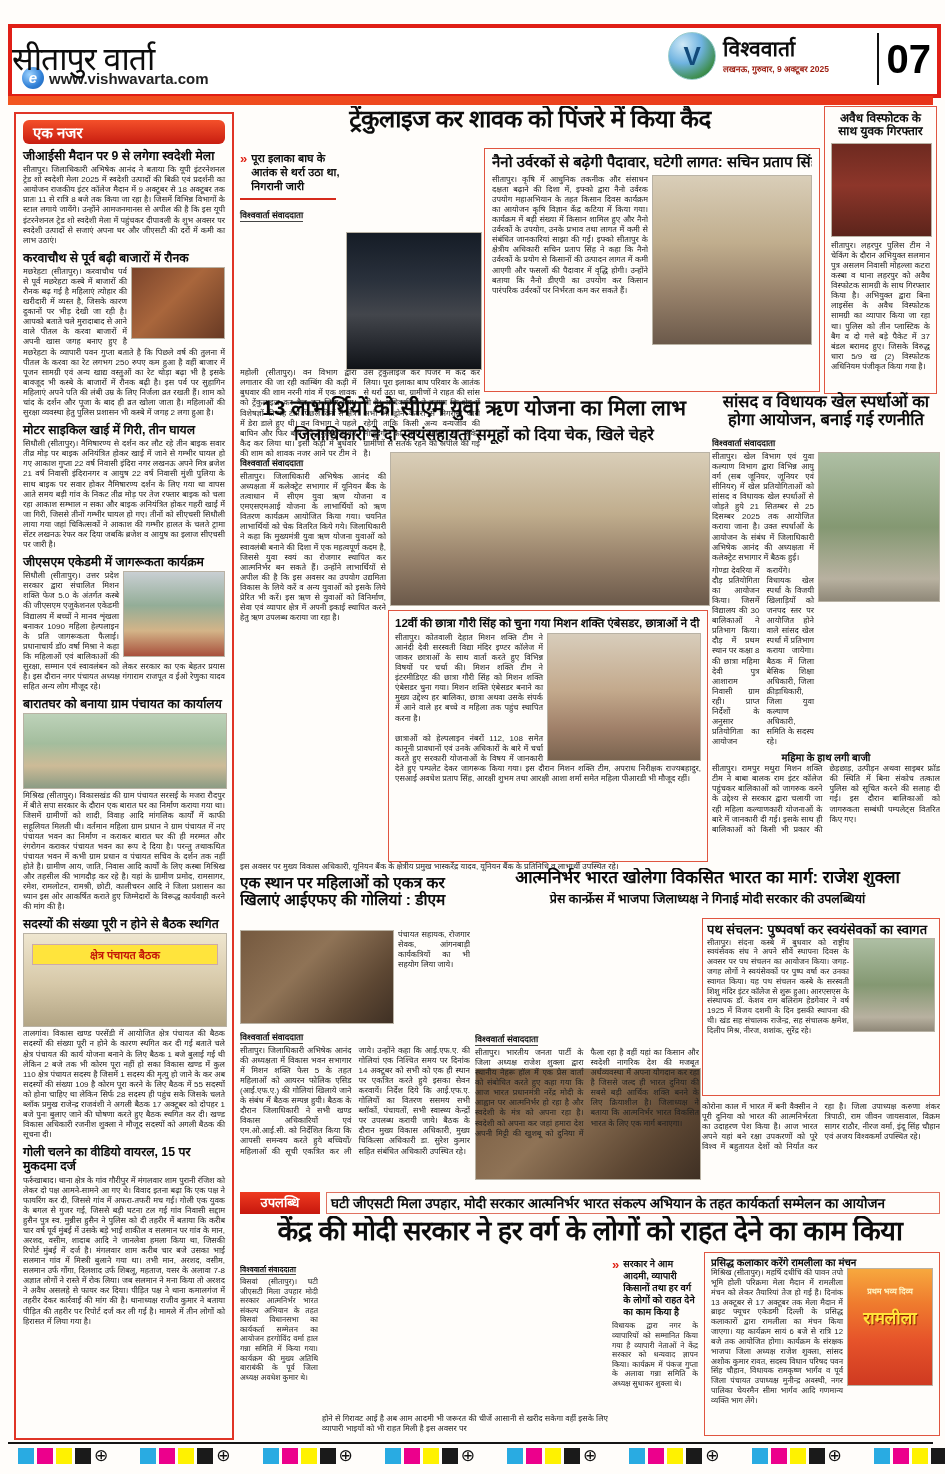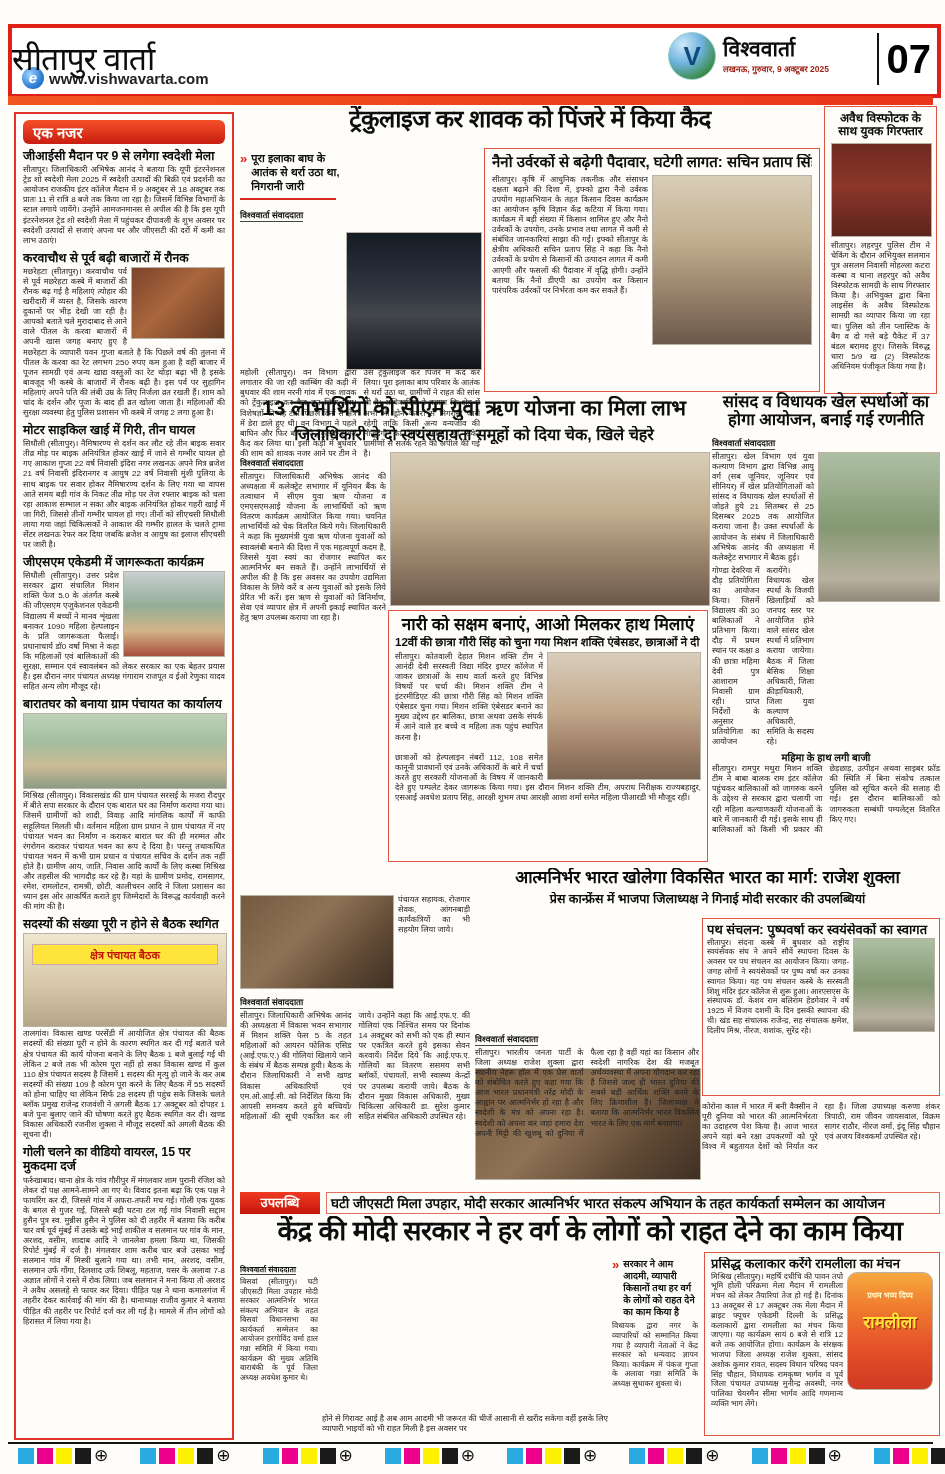--- a/index.html
+++ b/index.html
@@ -32,21 +32,21 @@
   .ph-night{background:linear-gradient(180deg,#151c26,#2a313c 35%,#43464c 60%,#23262c 85%,#101317);}
   .ph-hall{background:linear-gradient(180deg,#d9ceb8,#c0ad8d 40%,#97816a 70%,#6b594a);}
   .ph-hall2{background:linear-gradient(135deg,#75593f,#8f7356 40%,#5d4733 75%,#3f3024);}
   .ph-crowd{background:linear-gradient(180deg,#d8cdbb,#c3a98c 45%,#a08069 75%,#7a6450);}
   .ph-police{background:linear-gradient(180deg,#6e2a20,#8d362a 45%,#5c241b);}
   .ph-outdoor{background:linear-gradient(180deg,#aebfa4,#849872 50%,#b8b1a0 85%,#8f8878);}
   .ph-market{background:linear-gradient(135deg,#7c452c,#a9663c 45%,#683a24);}
   .ph-green{background:linear-gradient(180deg,#c9cfd3,#93ad97 40%,#d3b488 70%,#a8503c);}
   .ph-build{background:linear-gradient(180deg,#bdd2b9,#a3bd9d 40%,#cdbb97 70%,#8c9c84);}
   .ph-meet{background:linear-gradient(180deg,#efe6cf,#d6c8a8 55%,#b3a585);}
-  .ph-ad{background:linear-gradient(180deg,#f7a83e,#ef7b2e 30%,#e6532a 62%,#cf3a21);border-radius:10px;}
+  .ph-ad{background:linear-gradient(180deg,#f7a83e,#ef7b2e 30%,#e6532a 62%,#cf3a21);}
   .phband{position:absolute;left:4%;right:4%;top:10%;background:#ffe43c;color:#c41708;font-weight:800;
           font-size:11px;text-align:center;padding:2px 0;border:1px solid #caa;}
   .adline{position:absolute;left:0;right:0;top:14%;text-align:center;color:#fff7c8;font-weight:700;font-size:8px;}
   .adtitle{position:absolute;left:0;right:0;top:32%;text-align:center;color:#ffe53a;font-weight:800;font-size:17px;text-shadow:1px 1px 0 #8a1d00;}
   .kicker{display:flex;gap:4px;font-size:11px;font-weight:800;line-height:1.25;color:#101010;}
   .qarrow{color:#e02315;font-weight:800;font-size:13px;line-height:1;}
   .redrule{height:2px;background:#d62b1c;margin:5px 0 4px 0;width:92%;}
   .subhead-c{text-align:center;font-weight:800;color:#0d0d0d;}
   .lbl{background:linear-gradient(180deg,#ef3a20,#c6170d);color:#fff;font-weight:800;text-align:center;}
   
@@ -161,40 +161,41 @@
     <div class="body-sm" style="height:150px;overflow:hidden;">सीतापुर। लहरपुर पुलिस टीम ने चेकिंग के दौरान अभियुक्त सलमान पुत्र असलम निवासी मोहल्ला कटरा कस्बा व थाना लहरपुर को अवैध विस्फोटक सामग्री के साथ गिरफ्तार किया है। अभियुक्त द्वारा बिना लाइसेंस के अवैध विस्फोटक सामग्री का व्यापार किया जा रहा था। पुलिस को तीन प्लास्टिक के बैग व दो गत्ते बड़े पैकेट में 37 बंडल बरामद हुए। जिसके विरुद्ध धारा 5/9 ख (2) विस्फोटक अधिनियम पंजीकृत किया गया है।</div>
   </div>
 
   <div class="abs h-art nowrap" style="left:240px;top:396px;width:468px;font-size:21px;text-align:center;">13 लाभार्थियों को सीएम युवा ऋण योजना का मिला लाभ</div>
   <div class="abs h-art nowrap subhead-c" style="left:240px;top:426px;width:468px;font-size:16px;">जिलाधिकारी ने दो स्वयंसहायता समूहों को दिया चेक, खिले चेहरे</div>
   <div class="abs" style="left:240px;top:452px;width:146px;height:406px;overflow:hidden;">
     <div class="byline">विश्ववार्ता संवाददाता</div>
     <div class="body-sm">सीतापुर। जिलाधिकारी अभिषेक आनंद की अध्यक्षता में कलेक्ट्रेट सभागार में यूनियन बैंक के तत्वाधान में सीएम युवा ऋण योजना व एमएसएमआई योजना के लाभार्थियों को ऋण वितरण कार्यक्रम आयोजित किया गया। चयनित लाभार्थियों को चेक वितरित किये गये। जिलाधिकारी ने कहा कि मुख्यमंत्री युवा ऋण योजना युवाओं को स्वावलंबी बनाने की दिशा में एक महत्वपूर्ण कदम है, जिससे युवा स्वयं का रोजगार स्थापित कर आत्मनिर्भर बन सकते हैं। उन्होंने लाभार्थियों से अपील की है कि इस अवसर का उपयोग उद्यमिता विकास के लिये करें व अन्य युवाओं को इसके लिये प्रेरित भी करें। इस ऋण से युवाओं को विनिर्माण, सेवा एवं व्यापार क्षेत्र में अपनी इकाई स्थापित करने हेतु ऋण उपलब्ध कराया जा रहा है।</div>
   </div>
   <div class="ph ph-hall abs" style="left:390px;top:452px;width:318px;height:152px;"></div>
+  <div class="abs body-sm" style="left:240px;top:862px;width:468px;height:14px;overflow:hidden;">इस अवसर पर मुख्य विकास अधिकारी, यूनियन बैंक के क्षेत्रीय प्रमुख भास्करेंद्र यादव, यूनियन बैंक के प्रतिनिधि व लाभार्थी उपस्थित रहे।</div>
 
   <div class="abs" style="left:712px;top:392px;width:228px;height:476px;overflow:hidden;">
     <div class="h-art" style="font-size:16.5px;text-align:center;">सांसद व विधायक खेल स्पर्धाओं का होगा आयोजन, बनाई गई रणनीति</div>
     <div style="margin-top:3px;"><span class="byline">विश्ववार्ता संवाददाता</span></div>
     <div class="ph ph-outdoor fl-r" style="width:120px;height:148px;"></div>
     <div class="body-sm">सीतापुर। खेल विभाग एवं युवा कल्याण विभाग द्वारा विभिन्न आयु वर्ग (सब जूनियर, जूनियर एवं सीनियर) में खेल प्रतियोगिताओं को सांसद व विधायक खेल स्पर्धाओं से जोड़ते हुये 21 सितम्बर से 25 दिसम्बर 2025 तक आयोजित कराया जाना है। उक्त स्पर्धाओं के आयोजन के संबंध में जिलाधिकारी अभिषेक आनंद की अध्यक्षता में कलेक्ट्रेट सभागार में बैठक हुई।</div>
     <div class="body-sm twocol" style="margin-top:3px;">गोण्डा देवरिया में दौड़ प्रतियोगिता का आयोजन किया। जिसमें विद्यालय की 30 बालिकाओं ने प्रतिभाग किया। दौड़ में प्रथम स्थान पर कक्षा 8 की छात्रा महिमा देवी पुत्र आशाराम निवासी ग्राम रही। प्राप्त निर्देशों के अनुसार प्रतियोगिता का आयोजन करायेंगे। विधायक खेल स्पर्धा के विजयी खिलाड़ियों को जनपद स्तर पर आयोजित होने वाले सांसद खेल स्पर्धा में प्रतिभाग कराया जायेगा। बैठक में जिला बेसिक शिक्षा अधिकारी, जिला क्रीड़ाधिकारी, जिला युवा कल्याण अधिकारी, समिति के सदस्य रहे।</div>
     <div class="subhead-c" style="font-size:10px;margin-top:3px;">महिमा के हाथ लगी बाजी</div>
     <div class="body-sm twocol">सीतापुर। रामपुर मथुरा मिशन शक्ति टीम ने बाबा बालक राम इंटर कॉलेज पहुंचकर बालिकाओं को जागरुक करने के उद्देश्य से सरकार द्वारा चलायी जा रही महिला कल्याणकारी योजनाओं के बारे में जानकारी दी गई। इसके साथ ही बालिकाओं को किसी भी प्रकार की छेड़छाड़, उत्पीड़न अथवा साइबर फ्रॉड की स्थिति में बिना संकोच तत्काल पुलिस को सूचित करने की सलाह दी गई। इस दौरान बालिकाओं को जागरुकता सम्बंधी पम्पलेट्स वितरित किए गए।</div>
   </div>
 
   <div class="abs thinredbox" style="left:388px;top:610px;width:320px;height:252px;padding:4px 6px;box-sizing:border-box;overflow:hidden;">
-    <div class="h-art subhead-c nowrap" style="font-size:17px;">नारी को सक्षम बनाएं, आओ मिलकर हाथ मिलाएं</div>
     <div class="h-art subhead-c nowrap" style="font-size:11.5px;margin:2px 0 3px 0;">12वीं की छात्रा गौरी सिंह को चुना गया मिशन शक्ति एंबेसडर, छात्राओं ने दी बधाई</div>
     <div class="ph ph-crowd fl-r" style="width:152px;height:126px;"></div>
     <div class="body-sm">सीतापुर। कोतवाली देहात मिशन शक्ति टीम ने आनंदी देवी सरस्वती विद्या मंदिर इण्टर कॉलेज में जाकर छात्राओं के साथ वार्ता करते हुए विभिन्न विषयों पर चर्चा की। मिशन शक्ति टीम ने इंटरमीडिएट की छात्रा गौरी सिंह को मिशन शक्ति एंबेसडर चुना गया। मिशन शक्ति एंबेसडर बनाने का मुख्य उद्देश्य हर बालिका, छात्रा अथवा उसके संपर्क में आने वाले हर बच्चे व महिला तक पहुंच स्थापित करना है।</div>
     <div class="body-sm" style="margin-top:10px;">छात्राओं को हेल्पलाइन नंबरों 112, 108 समेत कानूनी प्रावधानों एवं उनके अधिकारों के बारे में चर्चा करते हुए सरकारी योजनाओं के विषय में जानकारी देते हुए पम्पलेट देकर जागरूक किया गया। इस दौरान मिशन शक्ति टीम, अपराध निरीक्षक राज्यबहादुर, एसआई अवधेश प्रताप सिंह, आरक्षी शुभम तथा आरक्षी आशा शर्मा समेत महिला पीआरडी भी मौजूद रहीं।</div>
   </div>
 
   <div class="abs" style="left:240px;top:874px;width:230px;height:324px;overflow:hidden;">
+    <div class="h-art" style="font-size:15.5px;">एक स्थान पर महिलाओं को एकत्र कर खिलाएं आईएफए की गोलियां : डीएम</div>
     <div style="margin-top:21px;overflow:hidden;">
       <div class="ph ph-hall2" style="float:left;width:152px;height:92px;margin:0 4px 2px 0;"></div>
       <div class="body-sm">पंचायत सहायक, रोजगार सेवक, आंगनबाड़ी कार्यकत्रियों का भी सहयोग लिया जाये।</div>
     </div>
     <div style="clear:both;"><span class="byline">विश्ववार्ता संवाददाता</span></div>
     <div class="body-sm twocol">सीतापुर। जिलाधिकारी अभिषेक आनंद की अध्यक्षता में विकास भवन सभागार में मिशन शक्ति फेस 5 के तहत महिलाओं को आयरन फोलिक एसिड (आई.एफ.ए.) की गोलियां खिलाये जाने के संबंध में बैठक सम्पन्न हुयी। बैठक के दौरान जिलाधिकारी ने सभी खण्ड विकास अधिकारियों एवं एम.ओ.आई.सी. को निर्देशित किया कि आपसी समन्वय करते हुये बच्चियों/महिलाओं की सूची एकत्रित कर ली जाये। उन्होंने कहा कि आई.एफ.ए. की गोलियां एक निश्चित समय पर दिनांक 14 अक्टूबर को सभी को एक ही स्थान पर एकत्रित करते हुये इसका सेवन करवायें। निर्देश दिये कि आई.एफ.ए. गोलियों का वितरण ससमय सभी ब्लॉकों, पंचायतों, सभी स्वास्थ्य केन्द्रों पर उपलब्ध करायी जाये। बैठक के दौरान मुख्य विकास अधिकारी, मुख्य चिकित्सा अधिकारी डा. सुरेश कुमार सहित संबंधित अधिकारी उपस्थित रहे।</div>
   </div>
 
   <div class="abs h-art nowrap subhead-c" style="left:475px;top:892px;width:465px;font-size:12.5px;">प्रेस कान्फ्रेंस में भाजपा जिलाध्यक्ष ने गिनाई मोदी सरकार की उपलब्धियां</div>
   <div class="abs h-art nowrap" style="left:475px;top:868px;width:465px;font-size:17px;text-align:center;">आत्मनिर्भर भारत खोलेगा विकसित भारत का मार्ग: राजेश शुक्ला</div>
@@ -223,21 +224,21 @@
   <div class="abs body-sm" style="left:322px;top:1414px;width:286px;height:40px;overflow:hidden;">होने से गिरावट आई है अब आम आदमी भी जरूरत की चीजें आसानी से खरीद सकेगा वहीं इसके लिए व्यापारी भाइयों को भी राहत मिली है इस अवसर पर</div>
   <div class="abs" style="left:612px;top:1258px;width:86px;height:200px;overflow:hidden;">
     <div class="kicker" style="font-size:9.5px;">
       <span class="qarrow">»</span>
       <span>सरकार ने आम आदमी, व्यापारी किसानों तथा हर वर्ग के लोगों को राहत देने का काम किया है</span>
     </div>
     <div class="body-sm" style="margin-top:4px;font-size:7.6px;">विधायक द्वारा नगर के व्यापारियों को सम्मानित किया गया है व्यापारी नेताओं ने केंद्र सरकार को धन्यवाद ज्ञापन किया। कार्यक्रम में पंकज गुप्ता के अलावा गन्ना समिति के अध्यक्ष सुधाकर शुक्ला थे।</div>
   </div>
 
   <div class="abs thinredbox" style="left:704px;top:1252px;width:236px;height:184px;padding:4px 6px;box-sizing:border-box;overflow:hidden;">
-    <div class="h-art nowrap" style="font-size:13px;">प्रसिद्ध कलाकार करेंगे रामलीला का मंचन</div>
+    <div class="h-art nowrap" style="font-size:10px;">प्रसिद्ध कलाकार करेंगे रामलीला का मंचन</div>
     <div class="ph ph-ad fl-r" style="width:84px;height:116px;">
       <div class="adline">प्रथम भव्य दिव्य</div>
       <div class="adtitle">रामलीला</div>
     </div>
     <div class="body-sm" style="font-size:7.8px;">मिश्रिख (सीतापुर)। महर्षि दधीचि की पावन तपो भूमि होली परिक्रमा मेला मैदान में रामलीला मंचन को लेकर तैयारियां तेज हो गई है। दिनांक 13 अक्टूबर से 17 अक्टूबर तक मेला मैदान में ब्राइट फ्यूचर एकेडमी दिल्ली के प्रसिद्ध कलाकारों द्वारा रामलीला का मंचन किया जाएगा। यह कार्यक्रम सायं 6 बजे से रात्रि 12 बजे तक आयोजित होगा। कार्यक्रम के संरक्षक भाजपा जिला अध्यक्ष राजेश शुक्ला, सांसद अशोक कुमार रावत, सदस्य विधान परिषद पवन सिंह चौहान, विधायक रामकृष्ण भार्गव व पूर्व जिला पंचायत उपाध्यक्ष मुनीन्द्र अवस्थी, नगर पालिका चेयरमैन सीमा भार्गव आदि गणमान्य व्यक्ति भाग लेंगे।</div>
   </div>
 
   <div class="footer-rule abs"></div>
   <div class="abs" style="left:18px;top:1448px;width:910px;display:flex;gap:32px;">
     <div class="cmyk">

